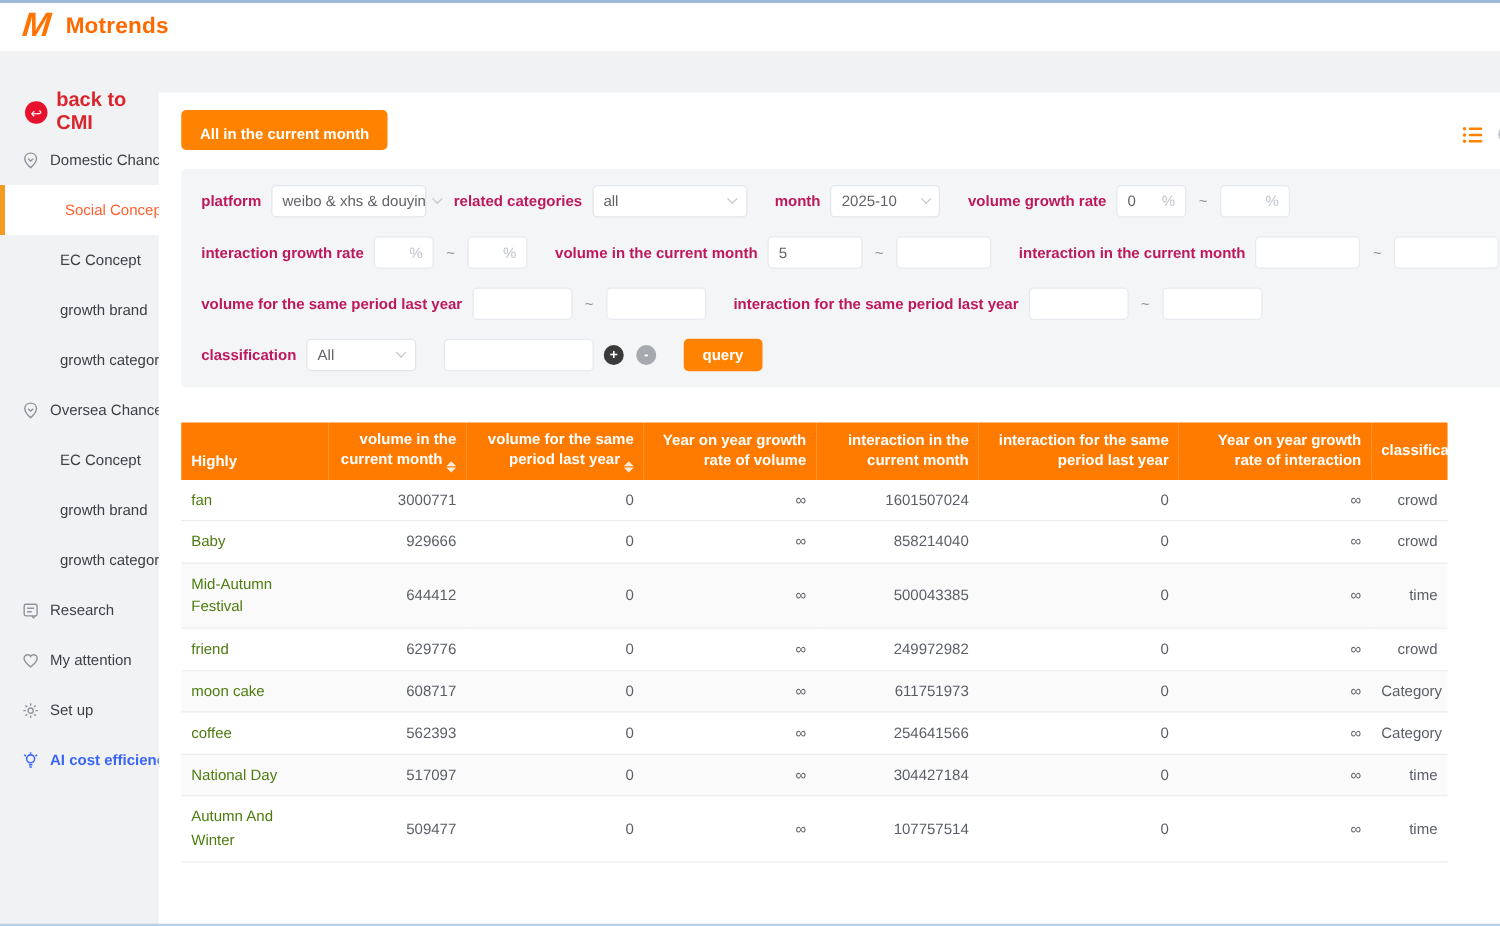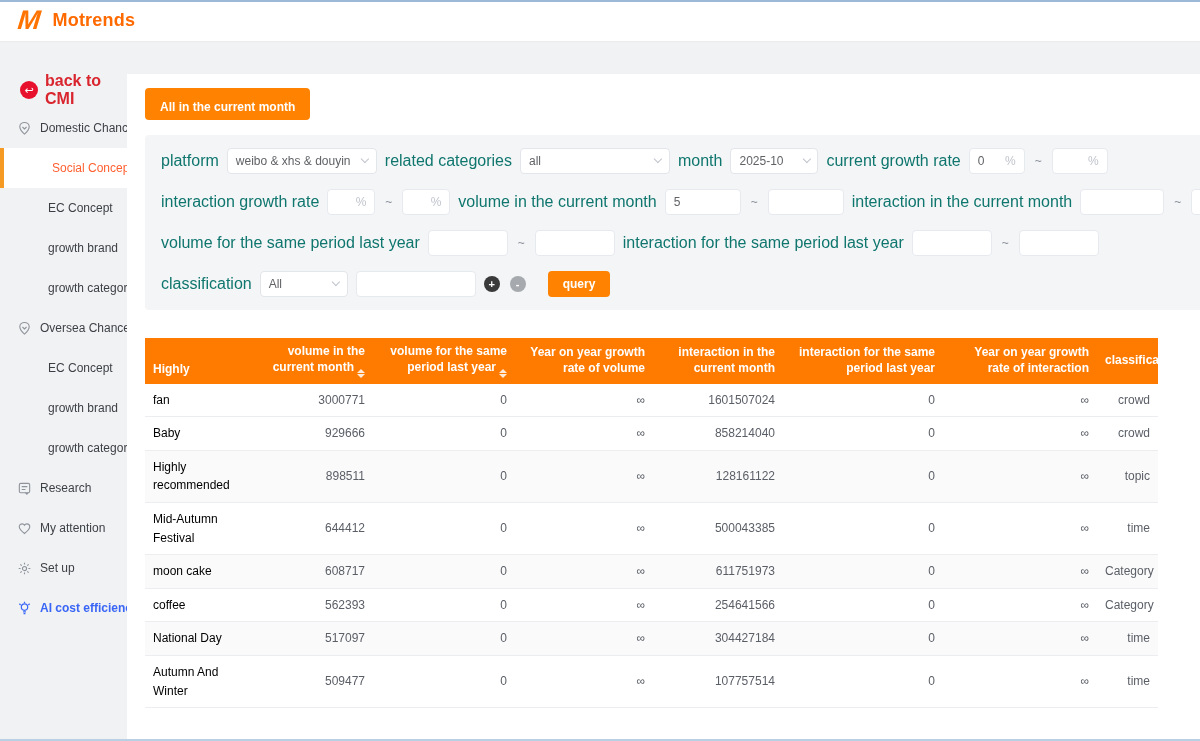--- a/index.html
+++ b/index.html
@@ -30,46 +30,46 @@
 
   
   .main-card{flex:1;background:#fff;margin:32px 24px 0 0;padding:14px 18px 0;position:relative}
   .all-month-btn{background:#ff8200;color:#fff;border:none;border-radius:4px;height:32px;padding:12px 15px;
     font-size:12px;font-weight:700;cursor:pointer;font-family:inherit}
   .view-icons{position:absolute;right:20px;top:26px;display:flex;gap:12px;align-items:center}
 
   
   .filter-panel{background:#f4f5f7;border-radius:4px;margin-top:15px;padding:13px 16px;display:flex;flex-direction:column;gap:15px}
   .frow{display:flex;align-items:center;gap:8px}
-  .flabel{font-size:16px;font-weight:400;color:#0f766e;white-space:nowrap}
+  .flabel{font-size:12px;font-weight:700;color:#be185d;white-space:nowrap}
   .sel{height:26px;background:#fff;border:1px solid #e2e5ea;border-radius:4px;display:flex;align-items:center;
     justify-content:space-between;padding:0 8px;font-size:12px;color:#606266;gap:6px;cursor:pointer;white-space:nowrap}
   .chev{border:solid #c0c4cc;border-width:0 1.5px 1.5px 0;padding:2.4px;transform:rotate(45deg);margin-top:-4px;flex:0 0 auto}
   .inp{height:26px;background:#fff;border:1px solid #e6e9ee;border-radius:4px;display:flex;align-items:center;padding:0 8px;gap:4px}
   .inp input{border:none;outline:none;width:100%;font:inherit;font-size:12px;color:#606266;background:transparent}
   .suffix{color:#c0c4cc;font-size:12px;flex:0 0 auto}
   .tilde{color:#8a8f99;font-size:12px;padding:0 2px}
-  .gap-l{}
-  .w130{width:150px}.w88{width:88px}.w56{width:56px}.w48{width:48px}.w76{width:76px}
+  .gap-l{margin-left:14px}
+  .w130{width:124px}.w88{width:88px}.w56{width:56px}.w48{width:48px}.w76{width:76px}
   .w80{width:80px}.w84{width:84px}.w120{width:120px}
   .circ{width:16px;height:16px;border-radius:50%;color:#fff;font-size:11px;font-weight:700;display:flex;
     align-items:center;justify-content:center;cursor:pointer;line-height:1}
   .plus{background:#3a3a3a}.minus{background:#a6a9ae;margin-left:2px}
   .query-btn{background:#ff8200;color:#fff;border:none;border-radius:4px;height:26px;padding:0 15px;
     font-size:12px;font-weight:700;margin-left:14px;cursor:pointer;font-family:inherit}
 
   
   table.concept{width:1013px;margin-top:28px;border-collapse:collapse;table-layout:fixed;font-family:"Liberation Sans",sans-serif}
   col.c1{width:118px}col.c2{width:110px}col.c3{width:142px}col.c4{width:138px}
   col.c5{width:130px}col.c6{width:160px}col.c7{width:154px}col.c8{width:61px}
   thead th{background:#ff7b00;color:#fff;font-size:12px;font-weight:700;text-align:right;
     padding:6px 8px;line-height:1.3;vertical-align:middle}
   thead th:first-child{text-align:left;vertical-align:bottom}
   tbody td{font-size:12px;color:#5a5e66;text-align:right;padding:7px 8px;border-bottom:1px solid #ebedf0;line-height:1.55}
-  tbody td.concept-cell{text-align:left;color:#000000;cursor:pointer}
+  tbody td.concept-cell{text-align:left;color:#4d7c0f;cursor:pointer}
   tbody tr:nth-child(2n+3){background:#fafafa}
   .sort{display:inline-flex;flex-direction:column;margin-left:3px;vertical-align:-2px;gap:1px}
   .sort i{display:block;width:0;height:0;border-left:4px solid transparent;border-right:4px solid transparent}
   .sort .up{border-bottom:4px solid rgba(255,255,255,.85)}
   .sort .dn{border-top:4px solid rgba(255,255,255,.85)}
 </style>
 </head>
 <body>
 
 <div class="edge-top"></div>
@@ -197,21 +197,21 @@
         <span class="flabel gap-l">related categories</span>
         <div class="sel w130">
           <span>all</span>
           <span class="chev"></span>
         </div>
         <span class="flabel gap-l">month</span>
         <div class="sel w88">
           <span>2025-10</span>
           <span class="chev"></span>
         </div>
-        <span class="flabel gap-l">current growth rate</span>
+        <span class="flabel gap-l">volume growth rate</span>
         <div class="inp w56">
           <input value="0" style="">
           <span class="suffix">%</span>
         </div>
         <span class="tilde">~</span>
         <div class="inp w56">
           <input value="" style="">
           <span class="suffix">%</span>
         </div>
       </div>
@@ -323,38 +323,38 @@
             <td class="concept-cell">Baby</td>
             <td>929666</td>
             <td>0</td>
             <td>∞</td>
             <td>858214040</td>
             <td>0</td>
             <td>∞</td>
             <td>crowd</td>
           </tr>
           <tr>
-            <td class="concept-cell">Highly recommended</td>
-            <td>898511</td>
-            <td>0</td>
-            <td>∞</td>
-            <td>128161122</td>
-            <td>0</td>
-            <td>∞</td>
-            <td>topic</td>
-          </tr>
-          <tr>
             <td class="concept-cell">Mid-Autumn Festival</td>
             <td>644412</td>
             <td>0</td>
             <td>∞</td>
             <td>500043385</td>
             <td>0</td>
             <td>∞</td>
             <td>time</td>
+          </tr>
+          <tr>
+            <td class="concept-cell">friend</td>
+            <td>629776</td>
+            <td>0</td>
+            <td>∞</td>
+            <td>249972982</td>
+            <td>0</td>
+            <td>∞</td>
+            <td>crowd</td>
           </tr>
           <tr>
             <td class="concept-cell">moon cake</td>
             <td>608717</td>
             <td>0</td>
             <td>∞</td>
             <td>611751973</td>
             <td>0</td>
             <td>∞</td>
             <td>Category</td>

